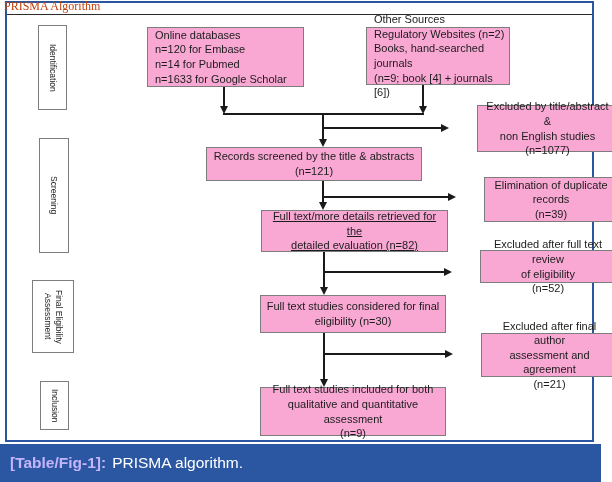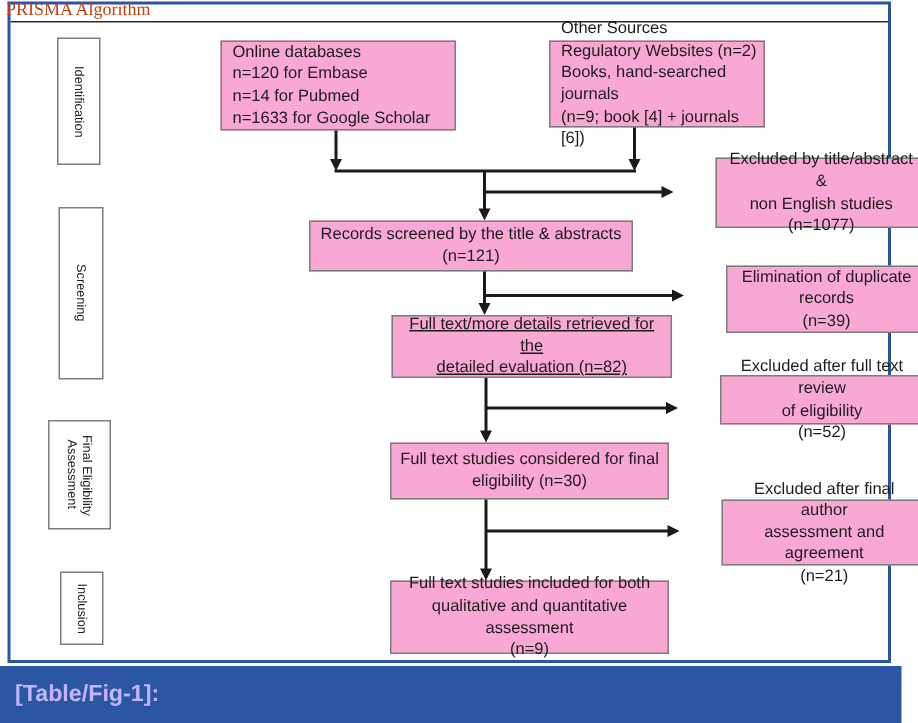--- a/index.html
+++ b/index.html
@@ -120,15 +120,16 @@
       <polygon points="448,193 448,201 456,197"></polygon>
       <polygon points="320,287 328,287 324,295"></polygon>
       <polygon points="444,268 444,276 452,272"></polygon>
       <polygon points="320,379 328,379 324,387"></polygon>
       <polygon points="445,350 445,358 453,354"></polygon>
     </g>
   </svg>
 
   <div class="caption-bar">
     <span class="caption-label">[Table/Fig-1]:</span>
+    <span class="caption-text">PRISMA algorithm.</span>
   </div>
 
 </div>
 
 </body></html>

